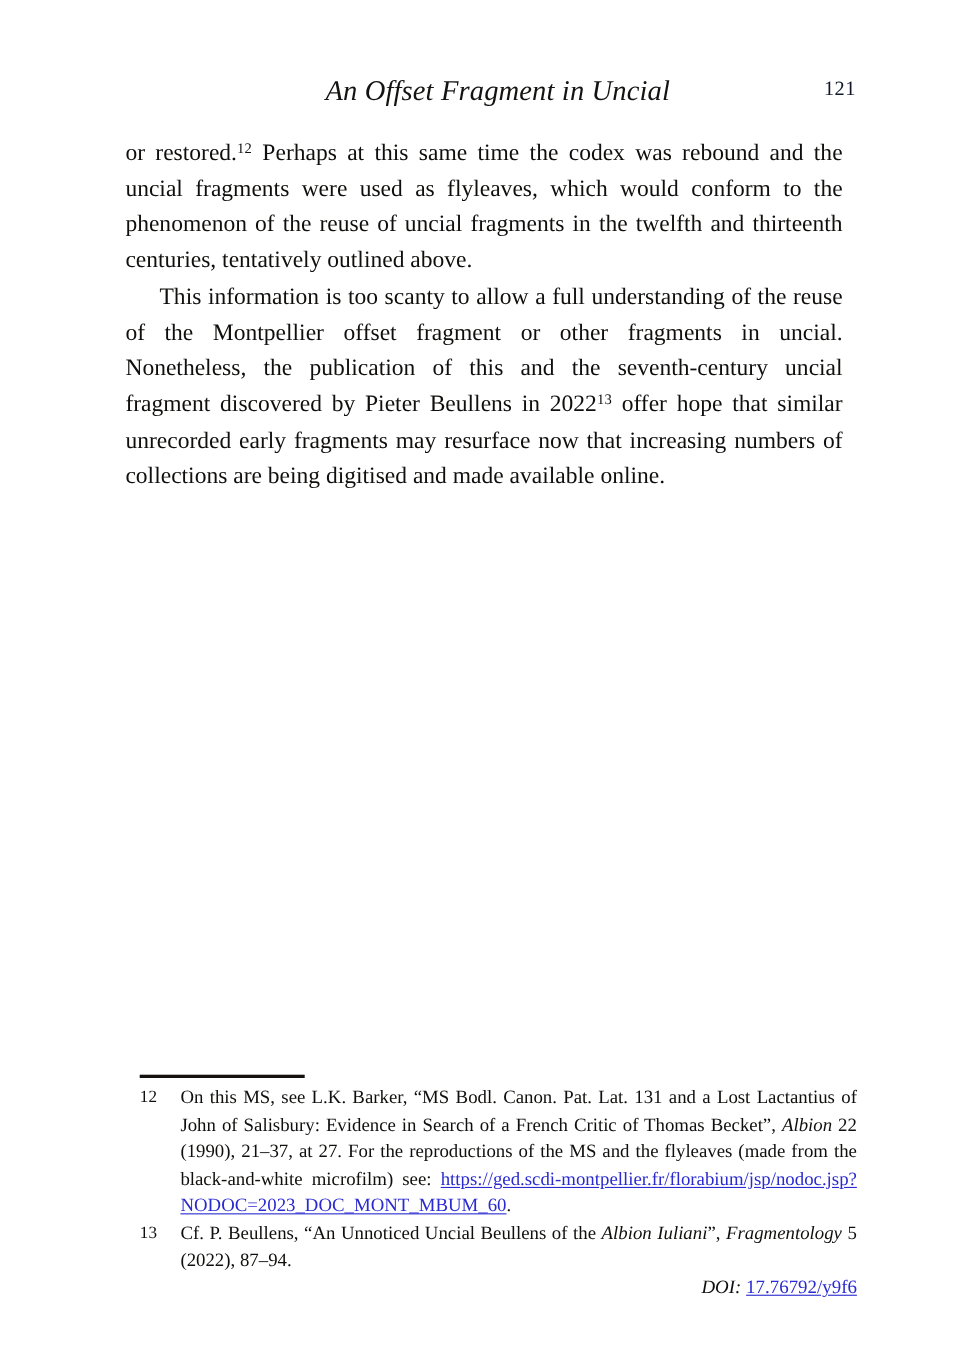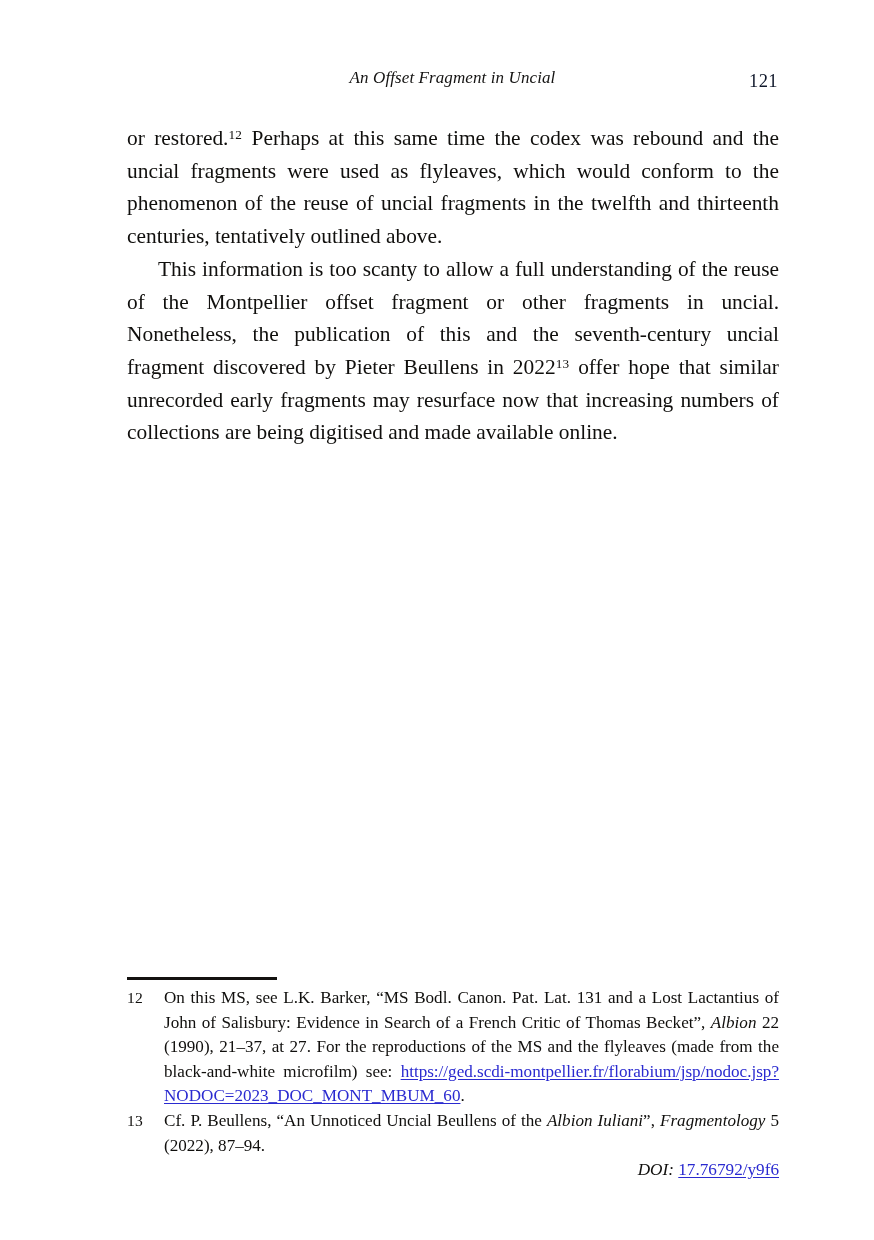--- a/index.html
+++ b/index.html
@@ -32,37 +32,37 @@
     width: 651px;
     height: 30px;
   }
   .running-head-title {
     position: absolute;
     left: 0;
     top: 0;
     width: 651px;
     text-align: center;
     font-style: italic;
-    font-size: 17px;
+    font-size: 26px;
     letter-spacing: 0.1px;
     color: #141312;
   }
   .running-head-folio {
     position: absolute;
     right: 0;
     top: 3px;
     font-size: 18.5px;
     letter-spacing: 0.4px;
     color: #0f172a;
   }
 
   
   .body-block {
     position: absolute;
-    left: 127px;
+    left: 114px;
     top: 122px;
     width: 652px;
   }
   .para {
     font-size: 21.4px;
     line-height: 32.7px;
     text-align: justify;
     text-justify: inter-word;
     margin: 0;
     color: #100f0d;

